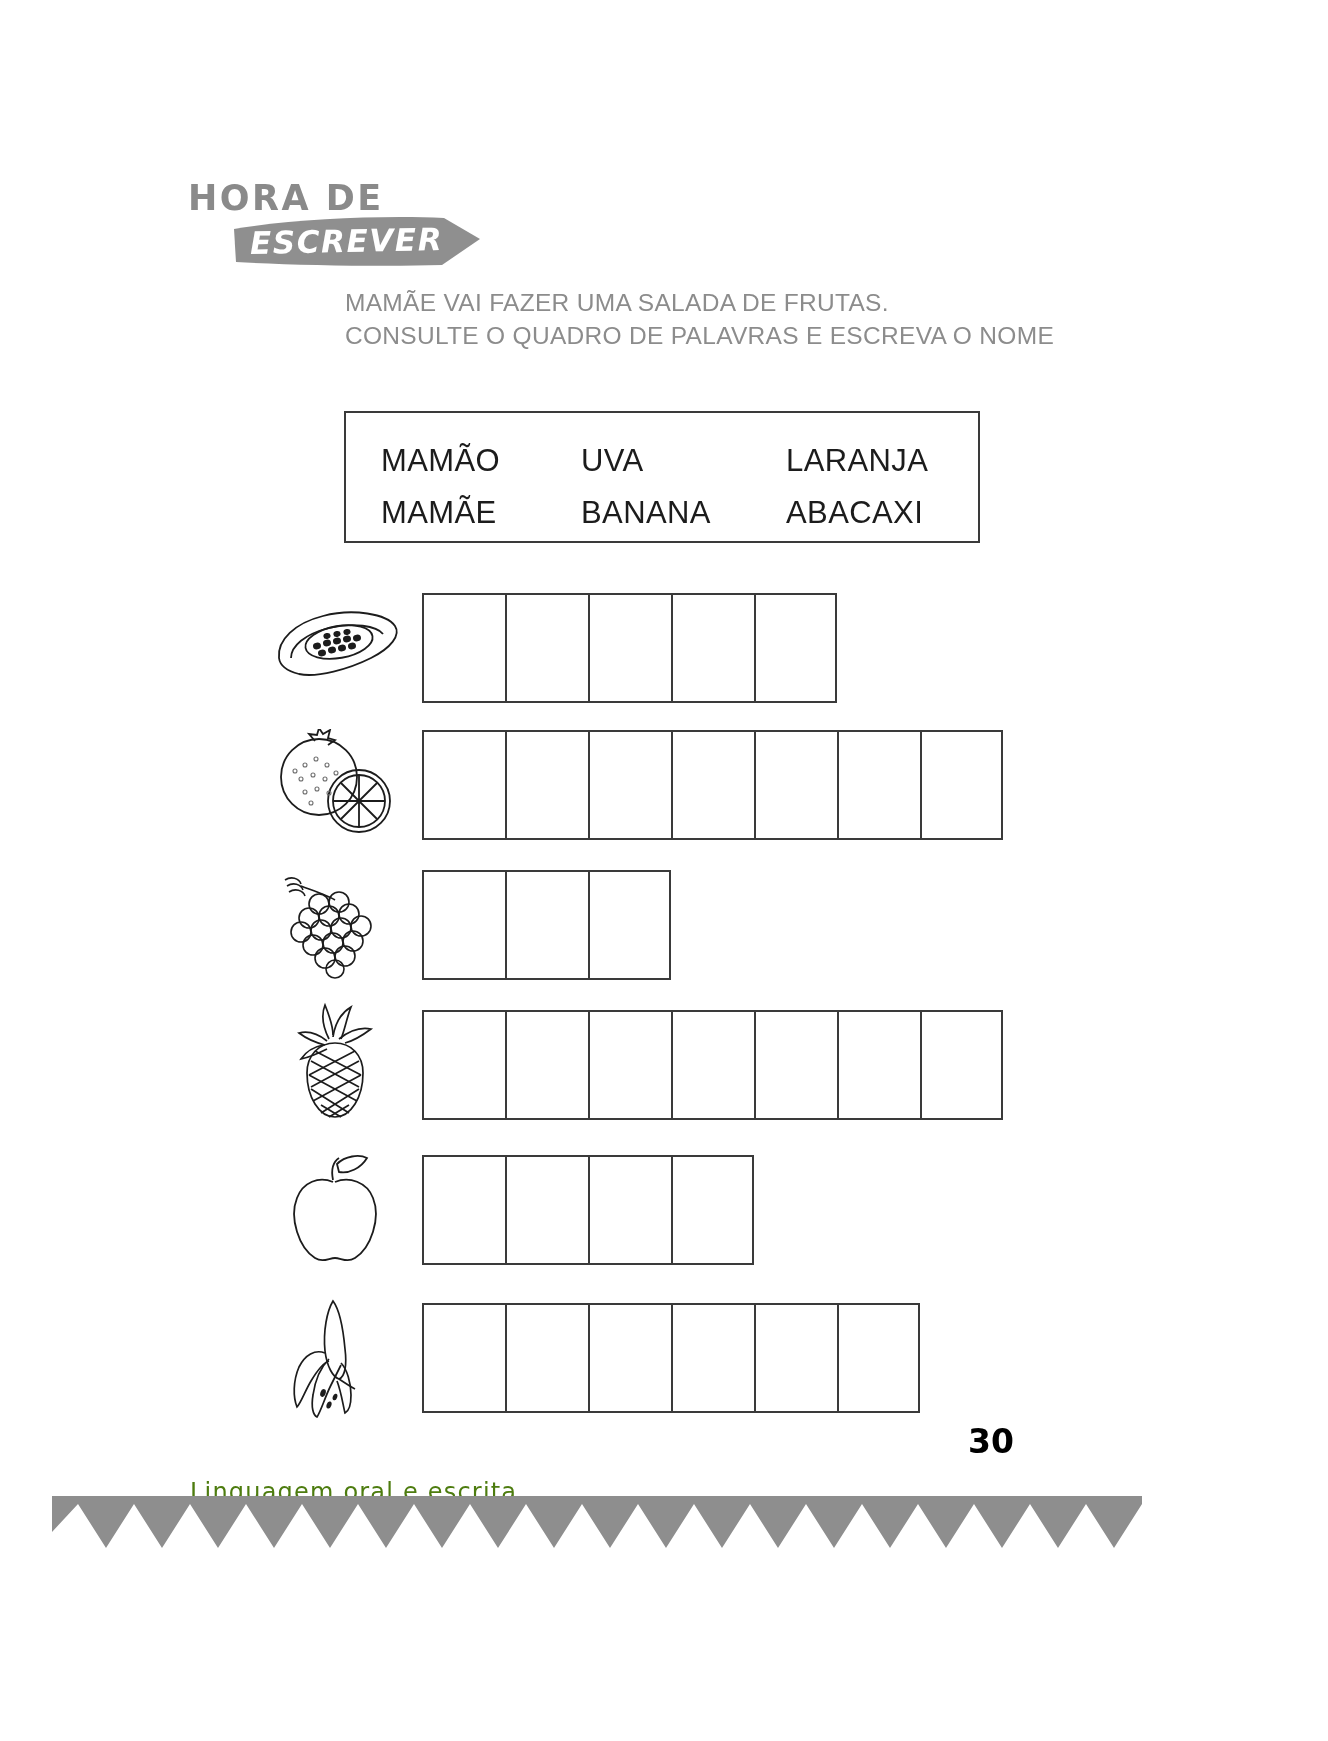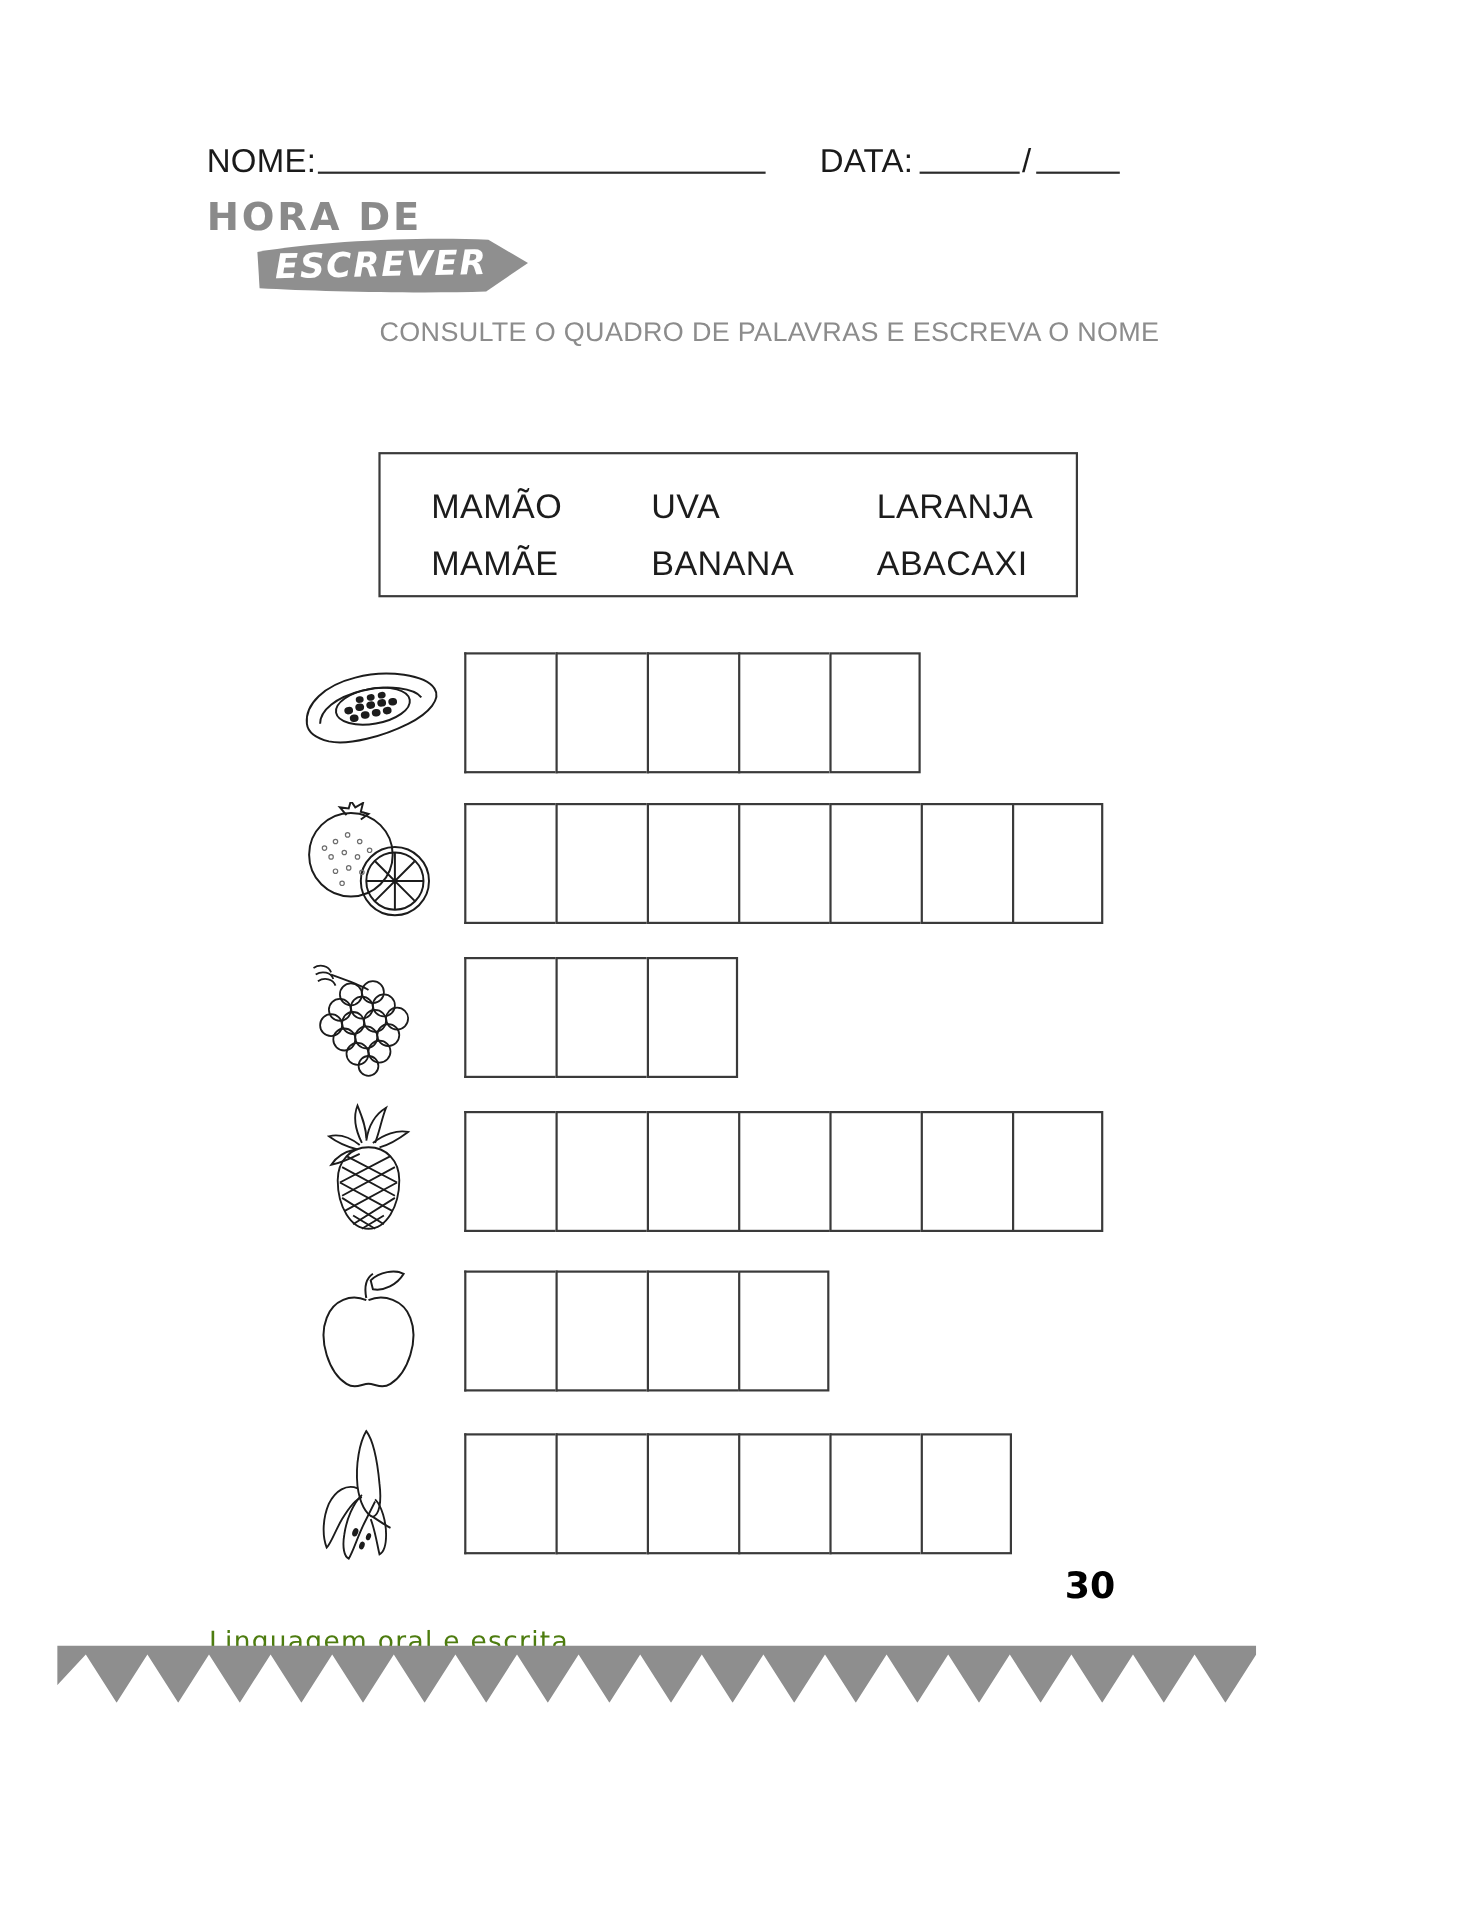--- a/index.html
+++ b/index.html
@@ -101,21 +101,21 @@
     position: absolute;
     left: 344px;
     top: 411px;
     width: 636px;
     height: 132px;
     border: 2px solid #3a3a3a;
     background: #fff;
   }
   .wordbox-grid {
     position: absolute;
-    left: 46px;
+    left: 35px;
     top: 22px;
     width: 586px;
     display: grid;
     grid-template-columns: 200px 205px 181px;
     grid-template-rows: 52px 52px;
     align-items: center;
   }
   .wordbox-grid span {
     font-size: 31px;
     color: #1c1c1c;
@@ -178,40 +178,32 @@
     width: 1090px;
     height: 52px;
   }
   .zigzag svg { display: block; }
 </style>
 </head>
 <body>
 
 <div id="page">
 
-  <div class="header-row">
-    <span class="hdr-label">NOME:</span>
-    <div class="rule rule-name"></div>
-    <div class="spacer-gap"></div>
-    <span class="hdr-label">DATA:</span>
-    <div class="rule rule-d1"></div>
-    <span class="slash">/</span>
-    <div class="rule rule-d2"></div>
-  </div>
 
   <div class="hora-de">HORA DE</div>
 
   <div class="ribbon-wrap">
     <svg width="250" height="52" viewBox="0 0 250 52" xmlns="http://www.w3.org/2000/svg">
       <path d="M2,14 C60,4 150,0 212,3 L248,24 L210,50 C150,52 58,50 4,47 Z" fill="#8f8f8f"></path>
     </svg>
     <div class="ribbon-text">ESCREVER</div>
   </div>
 
   <div class="instructions">
+    <p>MAMÃE VAI FAZER UMA SALADA DE FRUTAS.</p>
     <p>CONSULTE O QUADRO DE PALAVRAS E ESCREVA O NOME</p>
   </div>
 
   <div class="wordbox">
     <div class="wordbox-grid">
       <span>MAMÃO</span>
       <span>UVA</span>
       <span>LARANJA</span>
       <span>MAMÃE</span>
       <span>BANANA</span>

